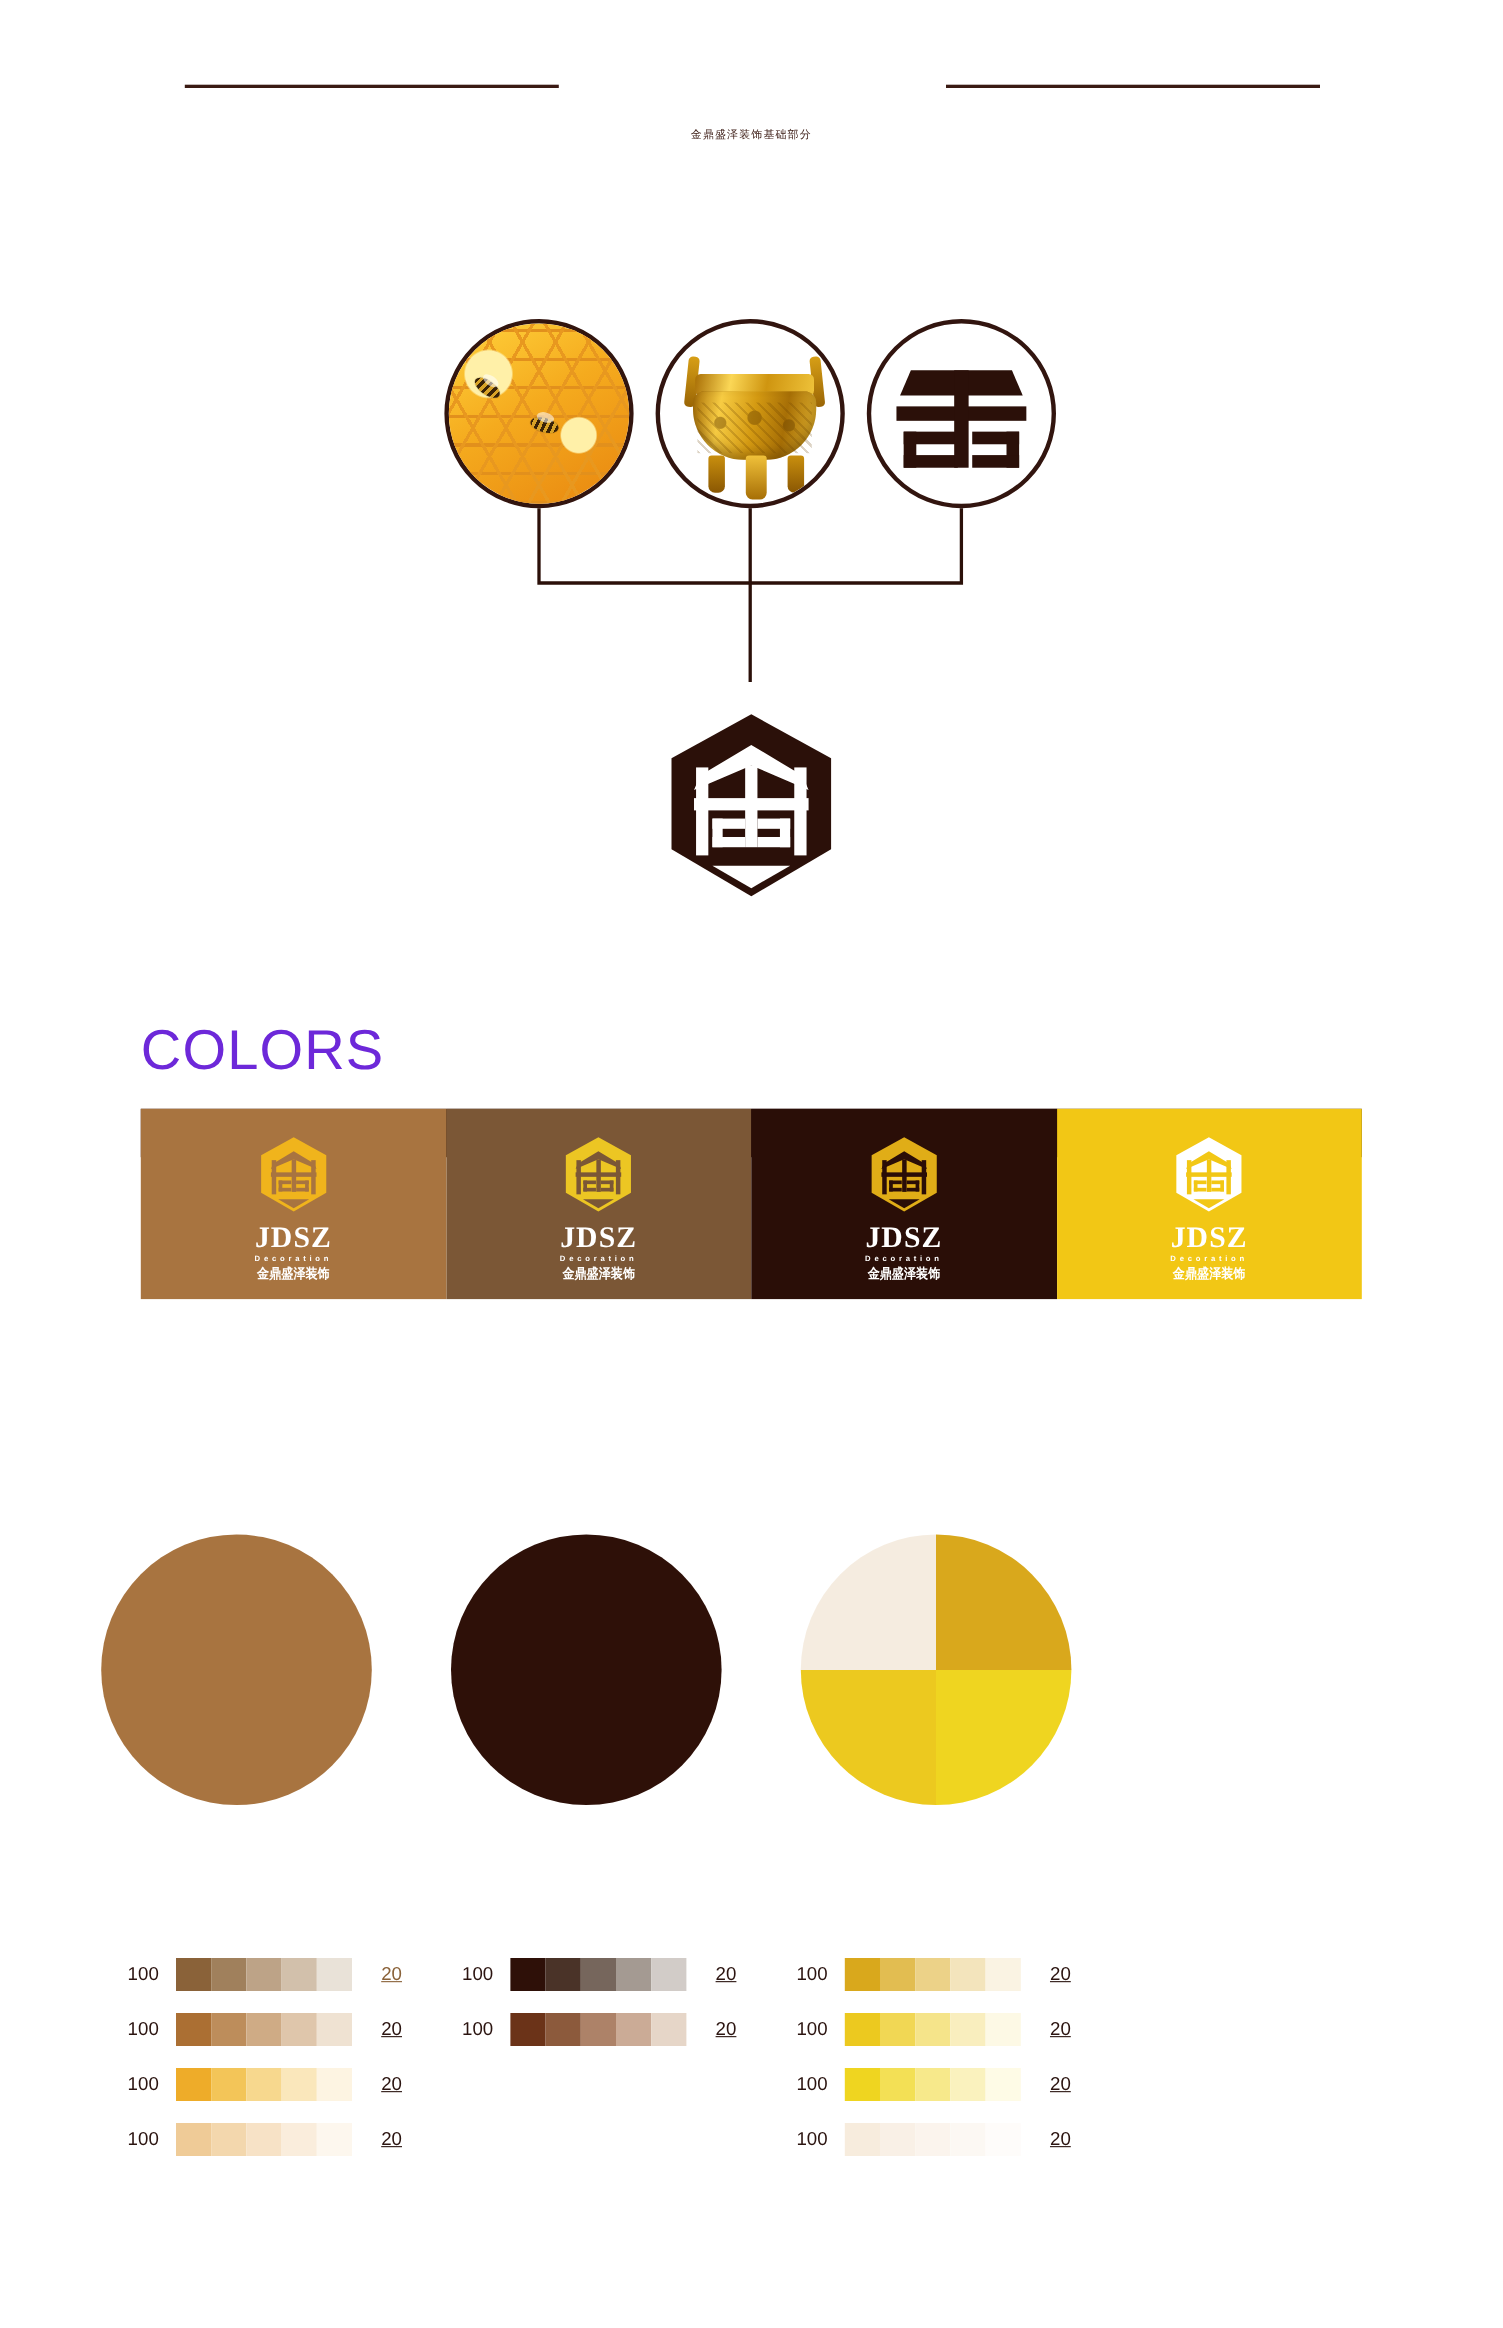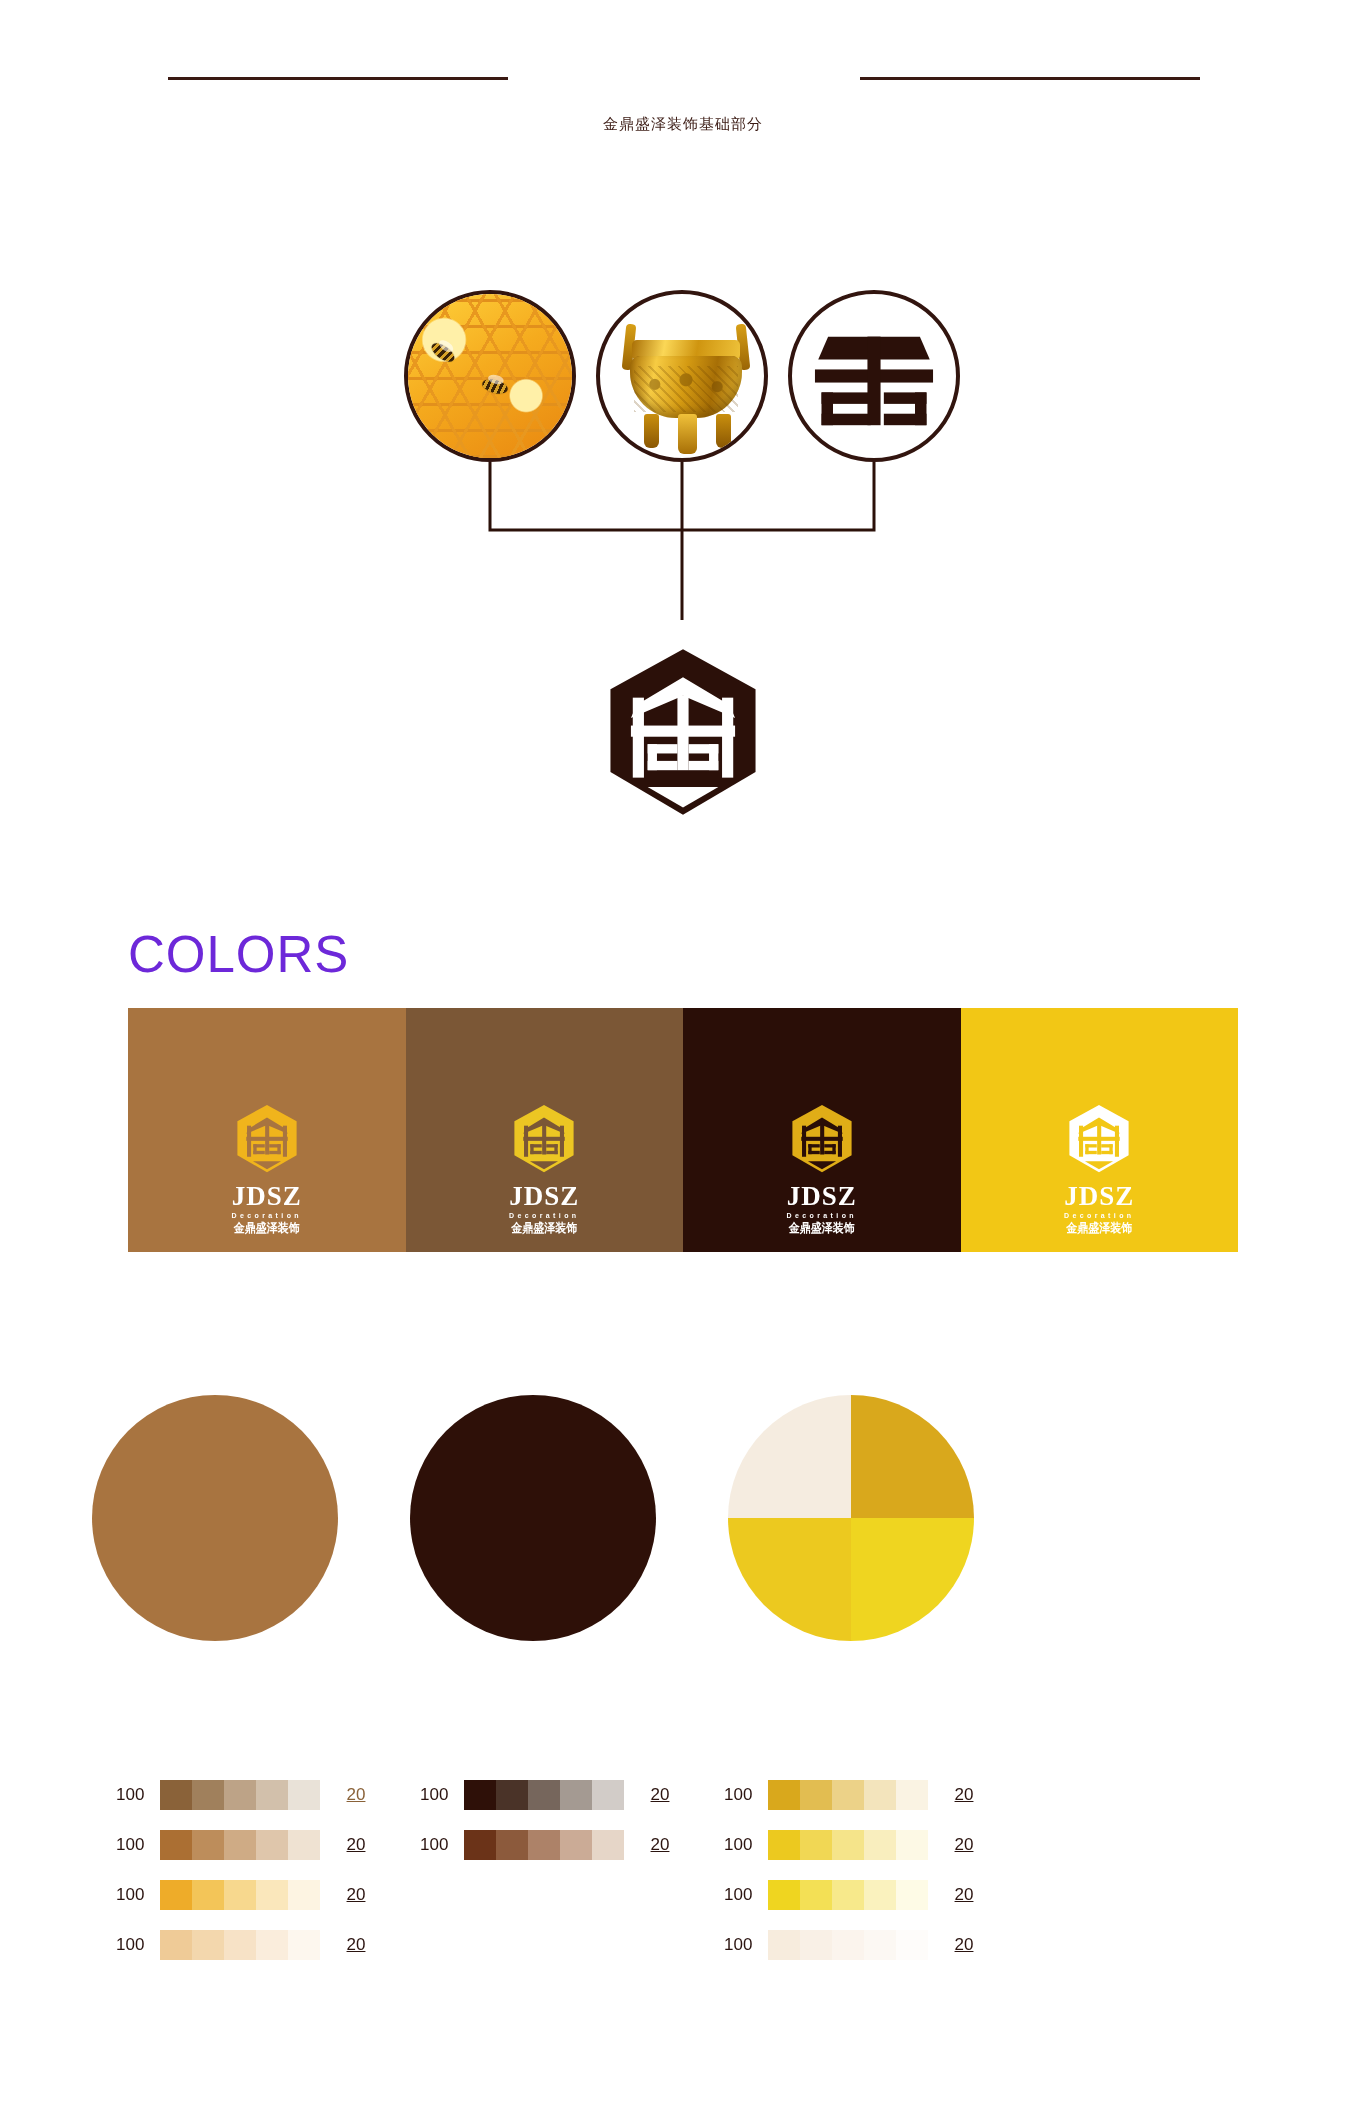--- a/index.html
+++ b/index.html
@@ -13,21 +13,21 @@
   .header{position:absolute;left:0;top:0;width:1366px;height:150px;}
   .hdr-rule{position:absolute;top:77px;height:3px;background:#3a1a13;}
   .hdr-rule.left{left:168px;width:340px;}
   .hdr-rule.right{left:860px;width:340px;}
   .hdr-title{
     position:absolute;left:0;top:50px;width:1366px;text-align:center;
     font-size:36px;letter-spacing:2px;font-weight:400;color:#3a1a13;
   }
   .hdr-sub{
     position:absolute;left:0;top:115px;width:1366px;text-align:center;
-    font-size:15px;letter-spacing:1px;color:#3a1a13;
+    font-size:10px;letter-spacing:1px;color:#3a1a13;
     font-family:"DejaVu Sans","Liberation Sans",sans-serif;
   }
 
   
   .derivation{position:absolute;left:0;top:200px;width:1366px;height:560px;}
   .src-circle{
     position:absolute;width:172px;height:172px;border-radius:50%;
     border:4px solid #32150f;overflow:hidden;box-sizing:border-box;
     background:#fff;
   }
@@ -100,21 +100,21 @@
   }
 
   .swatch-band{
     position:absolute;left:128px;top:1008px;width:1110px;height:208px;
     display:flex;
   }
   .band-topbar{
     position:absolute;left:128px;top:1008px;width:1110px;height:44px;background:#2a0e07;
   }
   .swatch-panel{
-    position:relative;flex:1;height:244px;display:flex;flex-direction:column;
+    position:relative;flex:1;height:173px;display:flex;flex-direction:column;
     align-items:center;justify-content:flex-end;padding-bottom:18px;box-sizing:border-box;
   }
   .panel-logo{width:74px;height:74px;margin-bottom:7px;}
   .panel-word{display:flex;flex-direction:column;align-items:center;line-height:1;}
   .panel-jdsz{
     font-family:"Liberation Serif","DejaVu Serif",serif;
     font-size:27px;font-weight:700;letter-spacing:1px;
   }
   .panel-deco{
     font-size:7px;letter-spacing:3.4px;margin-top:2px;font-weight:700;

